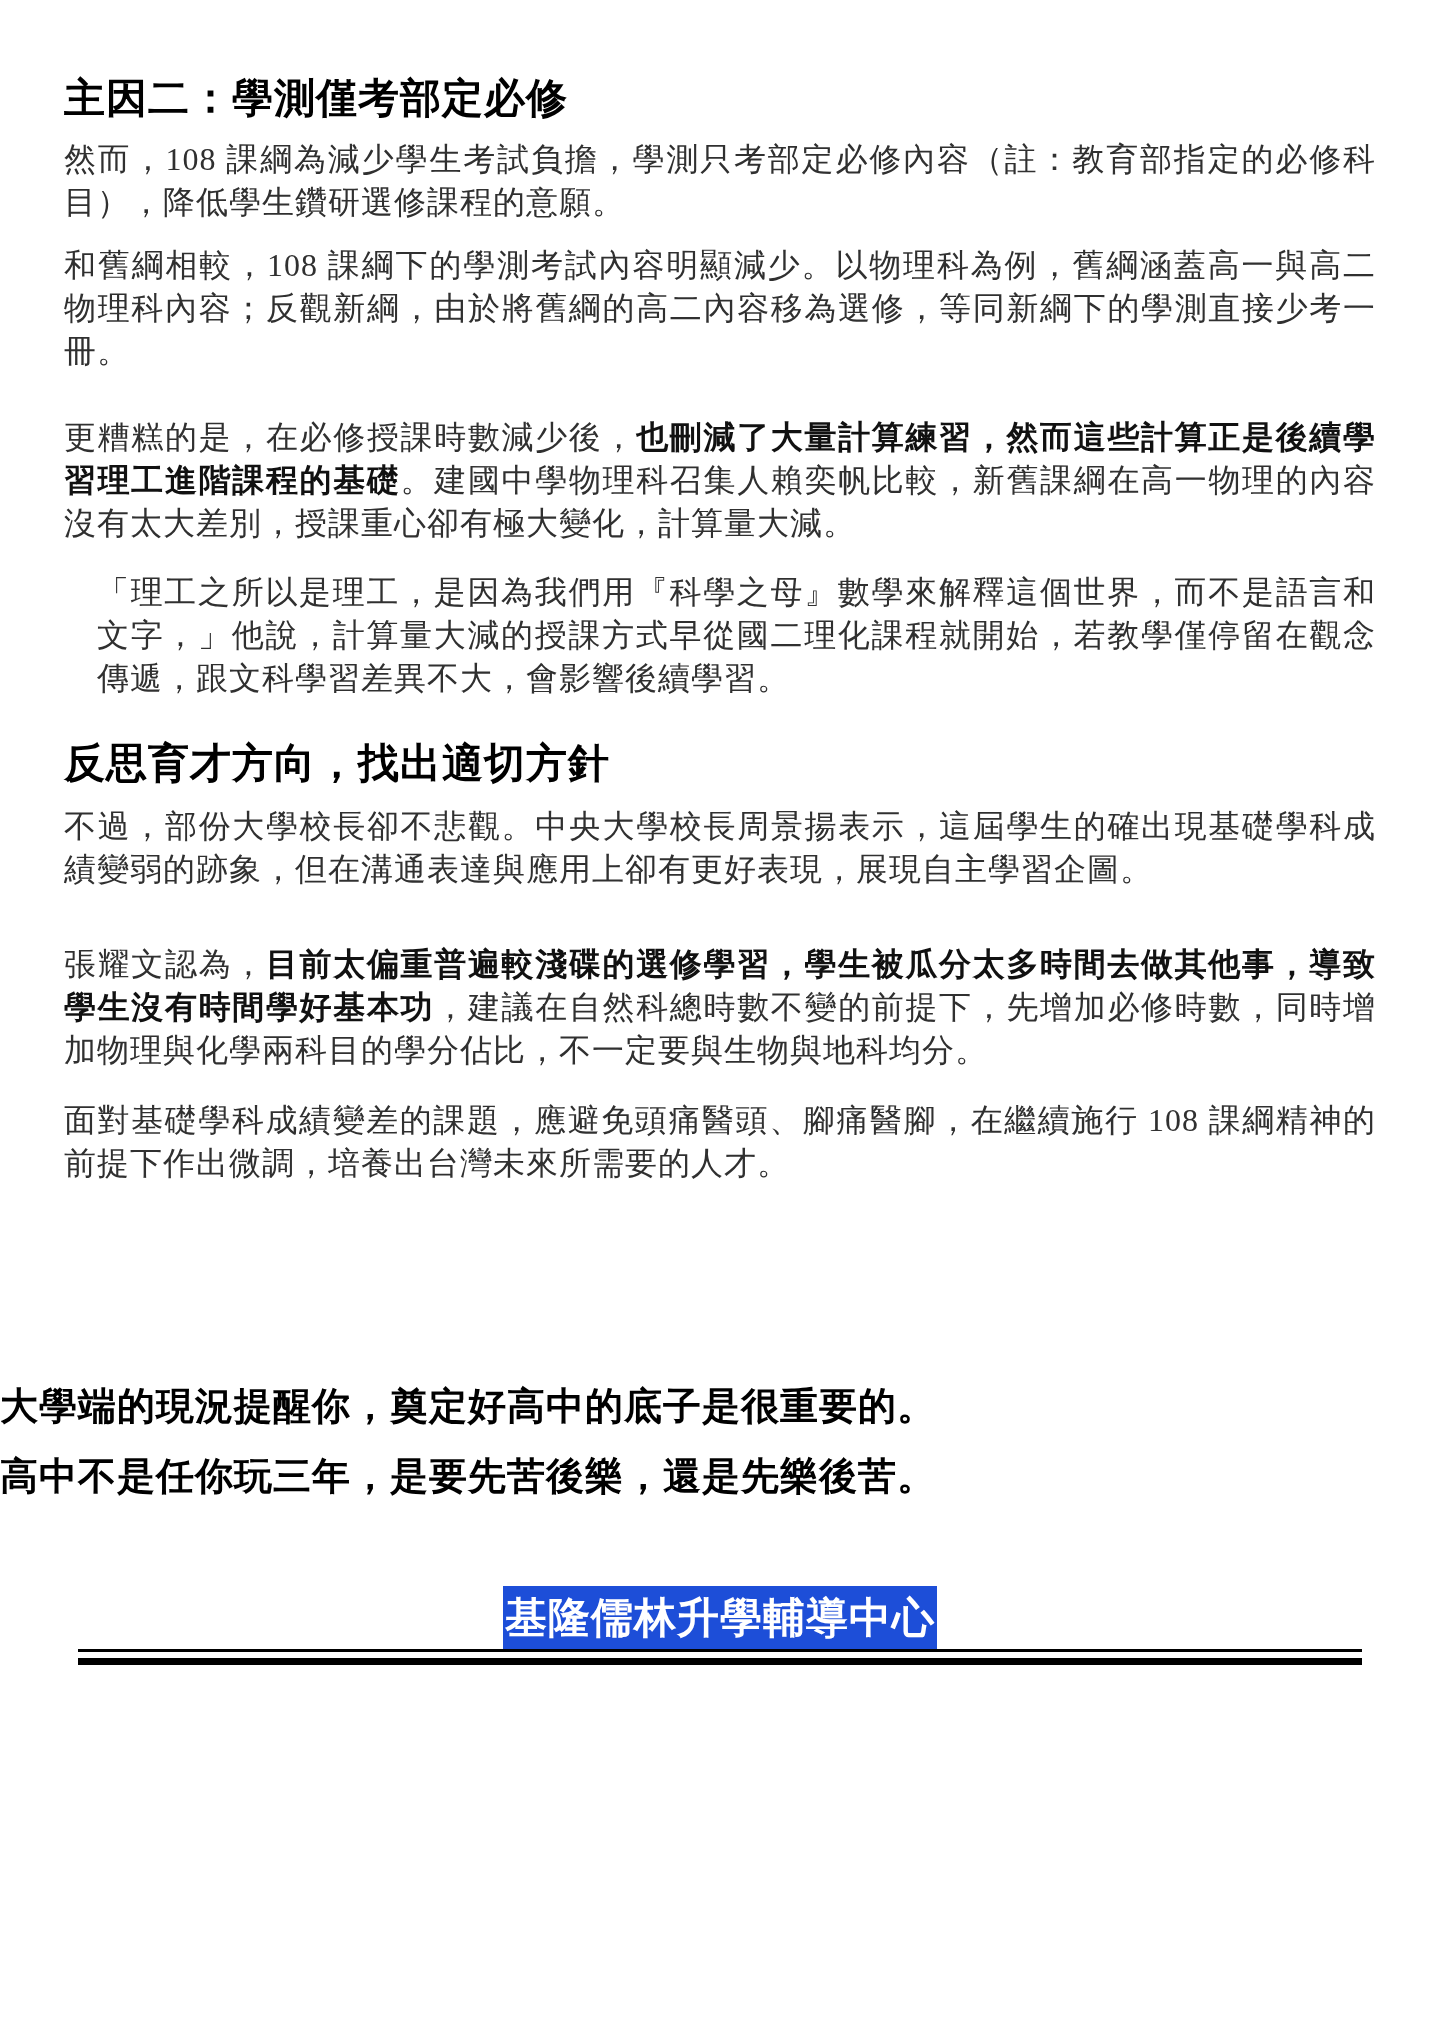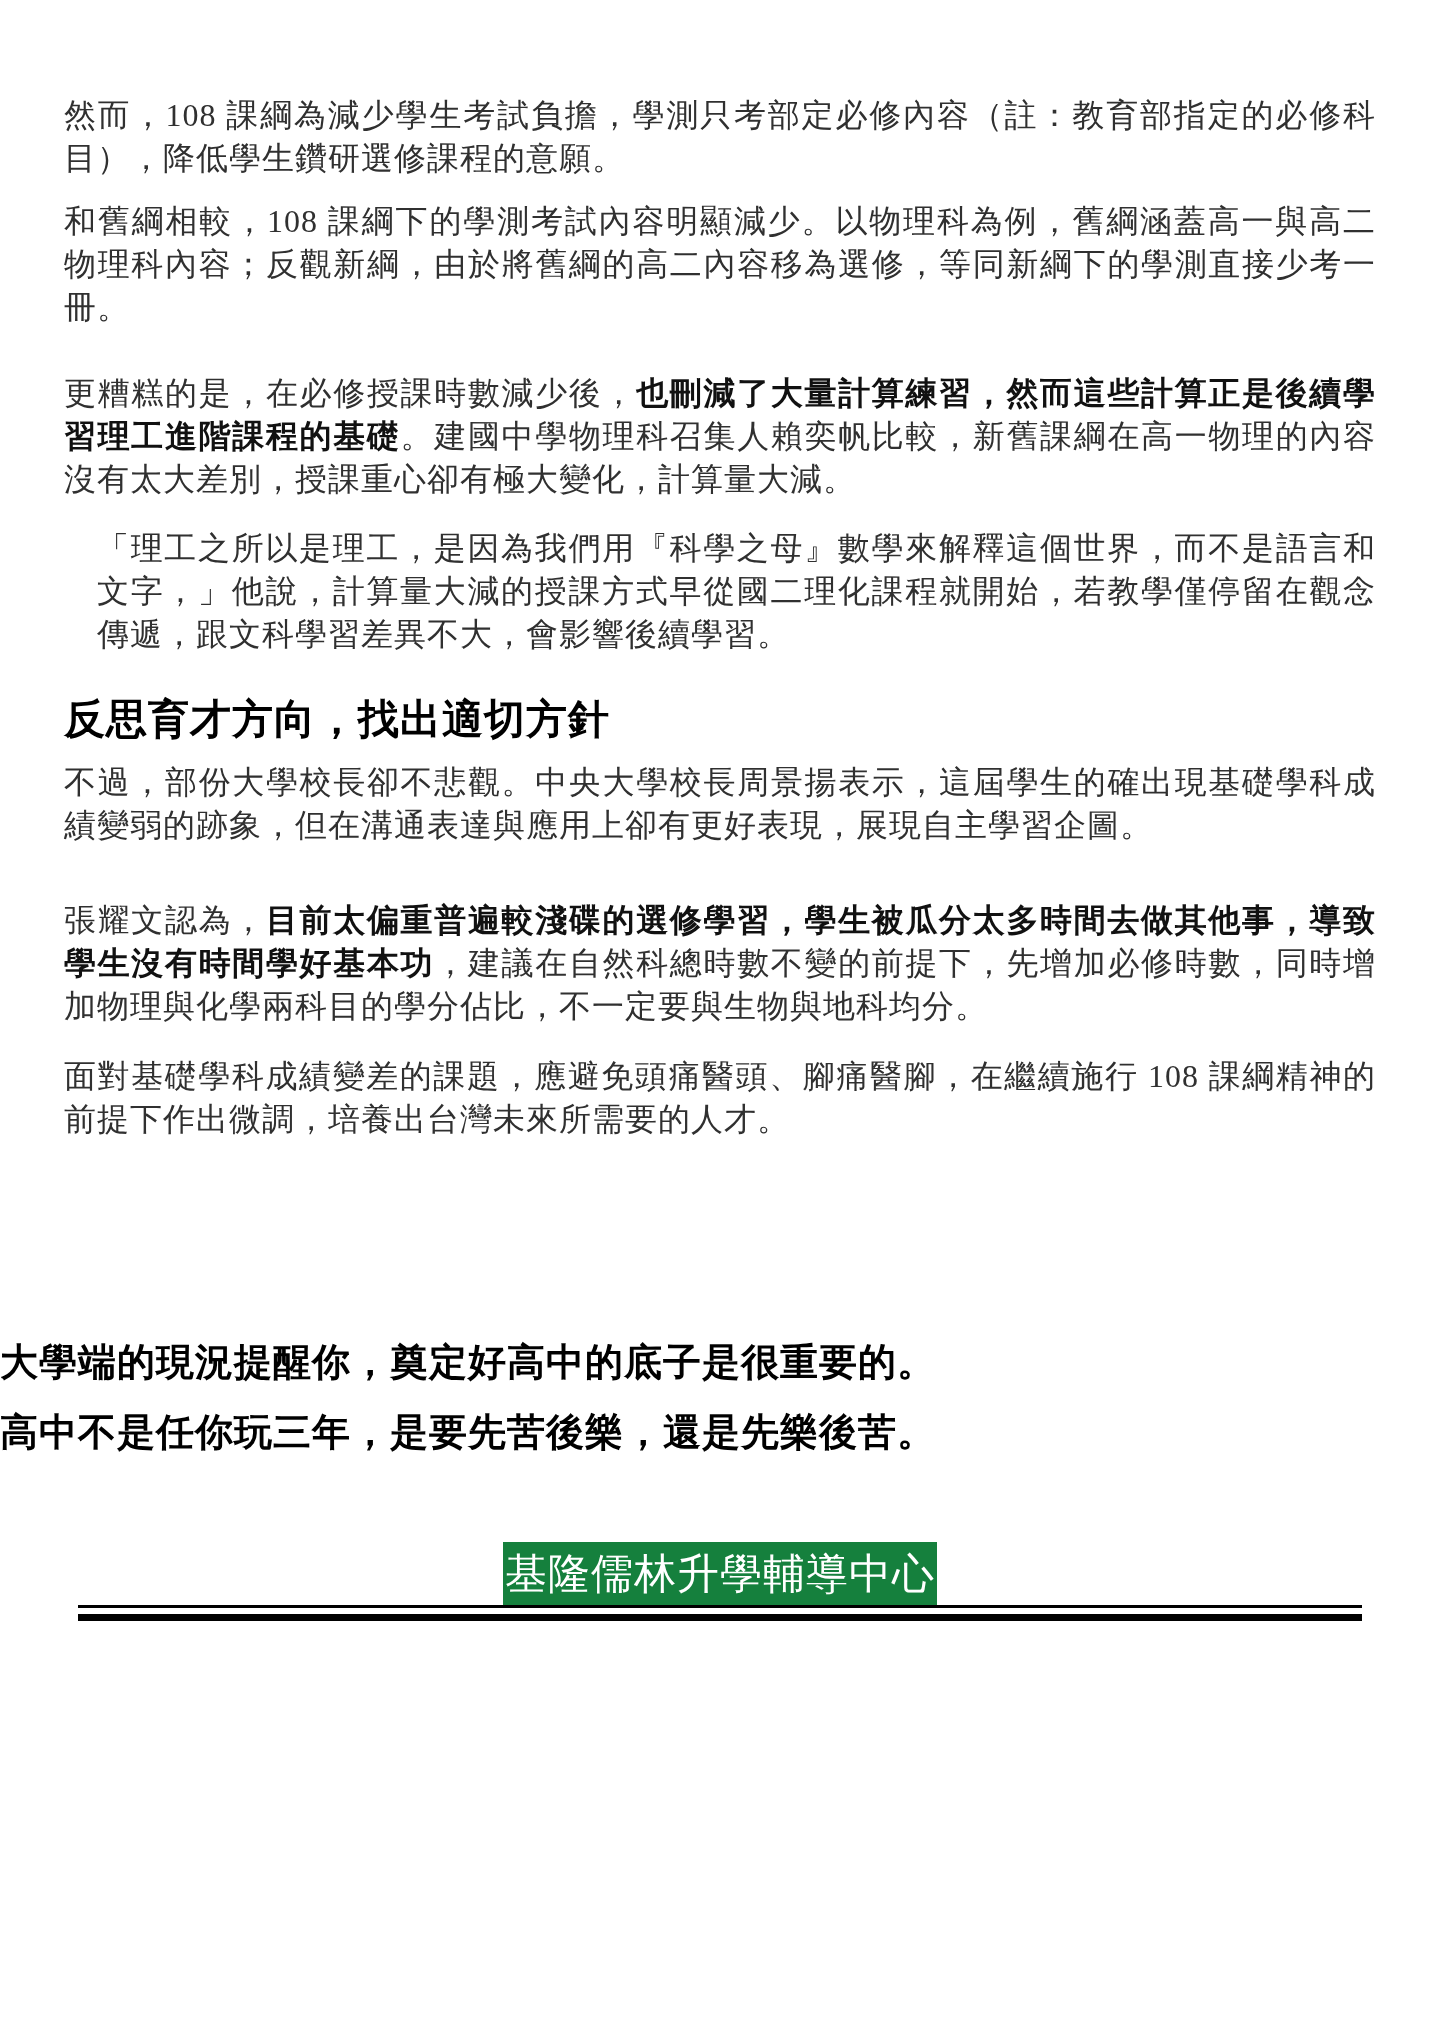--- a/index.html
+++ b/index.html
@@ -54,44 +54,45 @@
     font-weight: bold;
     color: #000000;
     font-size: 38px;
     line-height: 70px;
     letter-spacing: 1px;
   }
   .brand {
     display: block;
     width: fit-content;
     margin: 75px auto 0 auto;
-    background: #15803d;
+    background: #1d4ed8;
     color: #ffffff;
     font-family: "Liberation Serif", "DejaVu Serif", serif;
-    font-weight: normal;
+    font-weight: bold;
     font-size: 42px;
     line-height: 52px;
     padding: 6px 2px;
     letter-spacing: 1px;
     text-align: center;
   }
   .rule {
     width: 1284px;
     margin: 0 auto;
     background: #000000;
   }
   .rule.thin  { height: 3px; margin-top: -1px; }
   .rule.thick { height: 7px; margin-top: 6px; }
 </style>
 </head>
 <body>
 
 <div class="page">
   <div class="content">
 
+    <h2 class="sec-heading h-first">主因二：學測僅考部定必修</h2>
 
 
     <p class="body m18">然而，108 課綱為減少學生考試負擔，學測只考部定必修內容（註：教育部指定的必修科目），降低學生鑽研選修課程的意願。</p>
 
     <p class="body m20">和舊綱相較，108 課綱下的學測考試內容明顯減少。以物理科為例，舊綱涵蓋高一與高二物理科內容；反觀新綱，由於將舊綱的高二內容移為選修，等同新綱下的學測直接少考一冊。</p>
 
 
     <p class="body m43"><span>更糟糕的是，在必修授課時數減少後，</span><span class="kai-bold">也刪減了大量計算練習，然而這些計算正是後續學習理工進階課程的基礎</span><span>。建國中學物理科召集人賴奕帆比較，新舊課綱在高一物理的內容沒有太大差別，授課重心卻有極大變化，計算量大減。</span></p>
 
     <p class="body m26">「理工之所以是理工，是因為我們用『科學之母』數學來解釋這個世界，而不是語言和文字，」他說，計算量大減的授課方式早從國二理化課程就開始，若教學僅停留在觀念傳遞，跟文科學習差異不大，會影響後續學習。</p>

